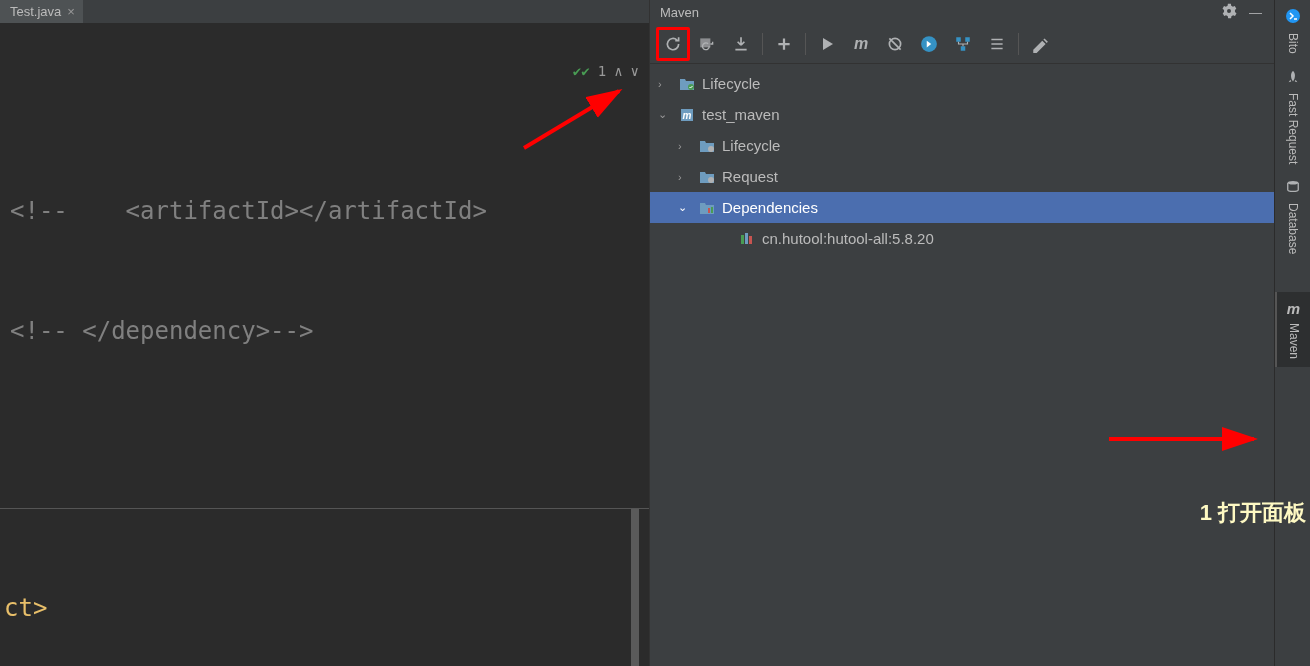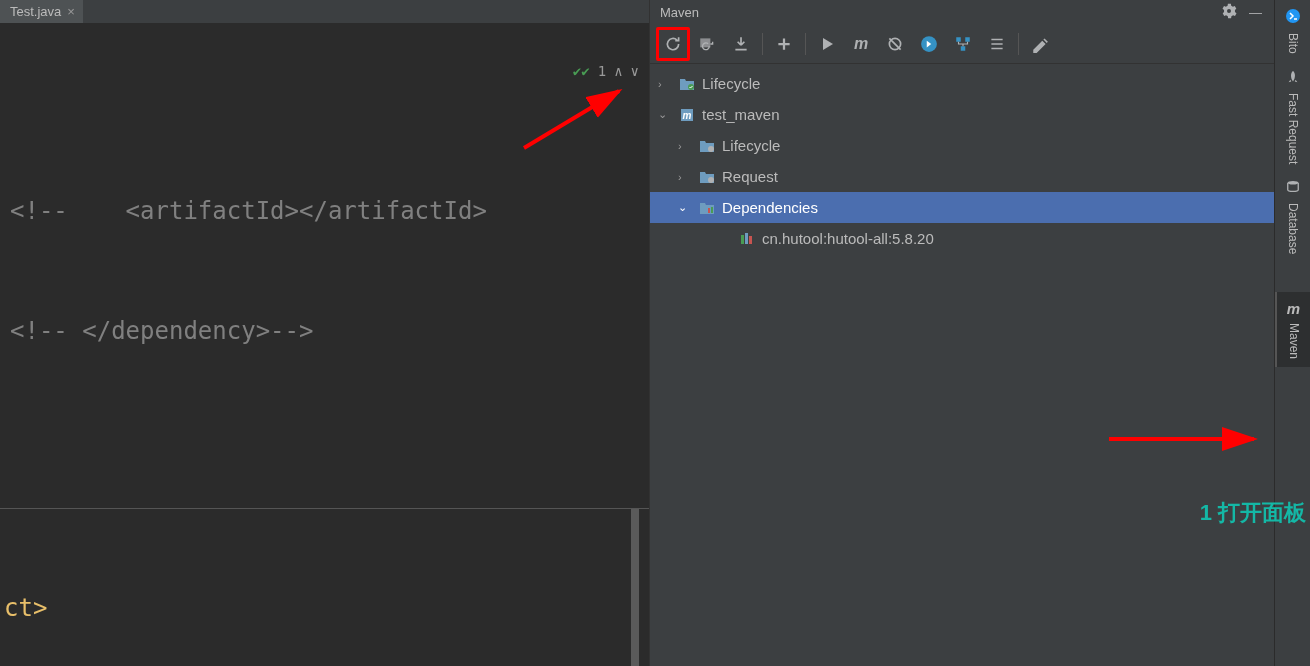--- a/index.html
+++ b/index.html
@@ -215,21 +215,21 @@
   font-size: 24px;
   color: #e8bf6a;
   text-align: right;
 }
 
 
 .annotation1 {
   position: absolute;
   bottom: 138px;
   right: 4px;
-  color: #14b8a6;
+  color: #fef9c3;
   font-weight: bold;
   font-size: 22px;
   font-family: 'Microsoft YaHei', Arial, sans-serif;
   pointer-events: none;
   z-index: 50;
 }
 .arrow1 {
   position: absolute;
   bottom: 212px;
   right: 46px;

